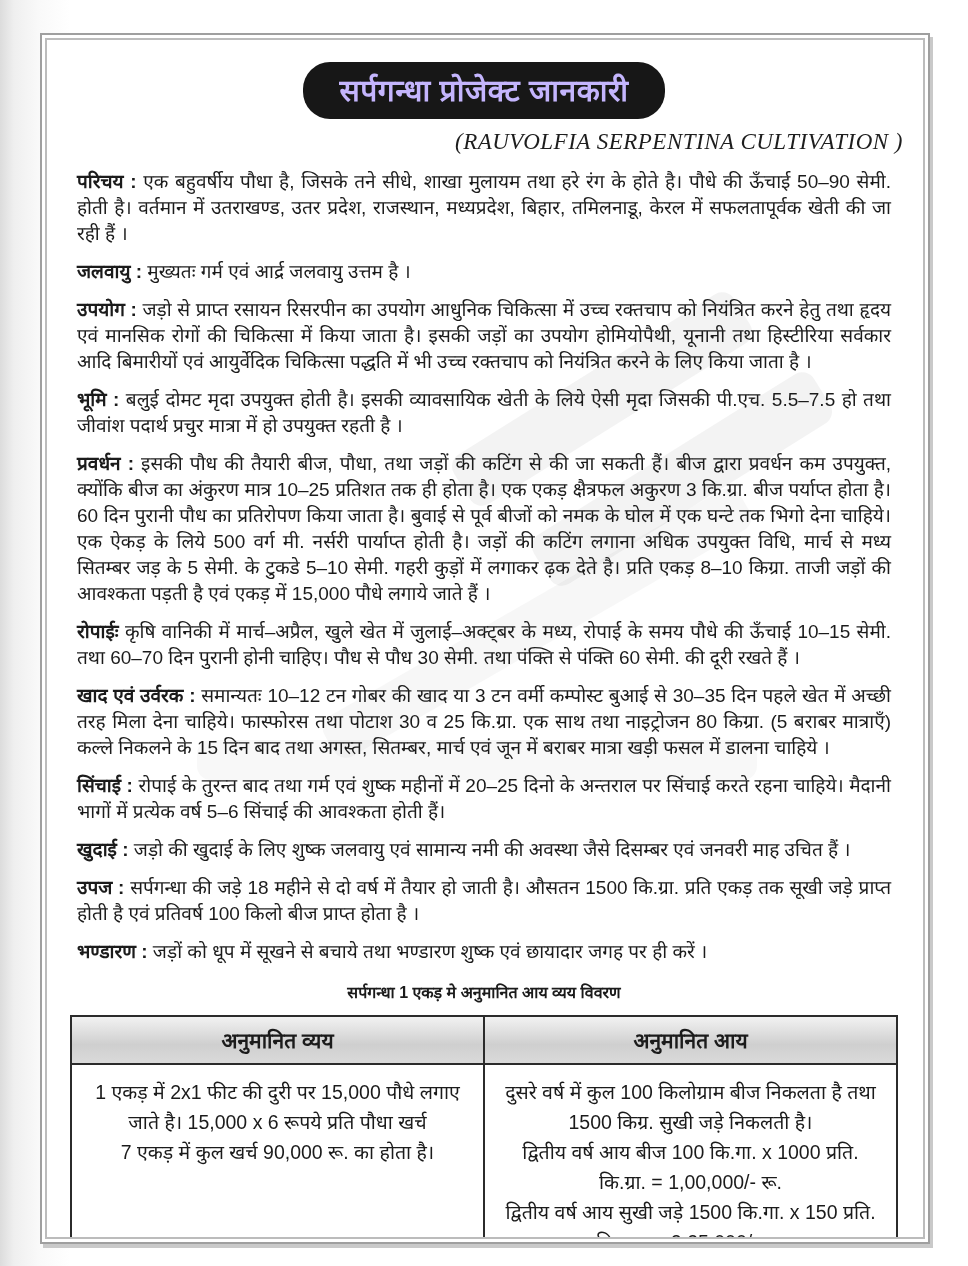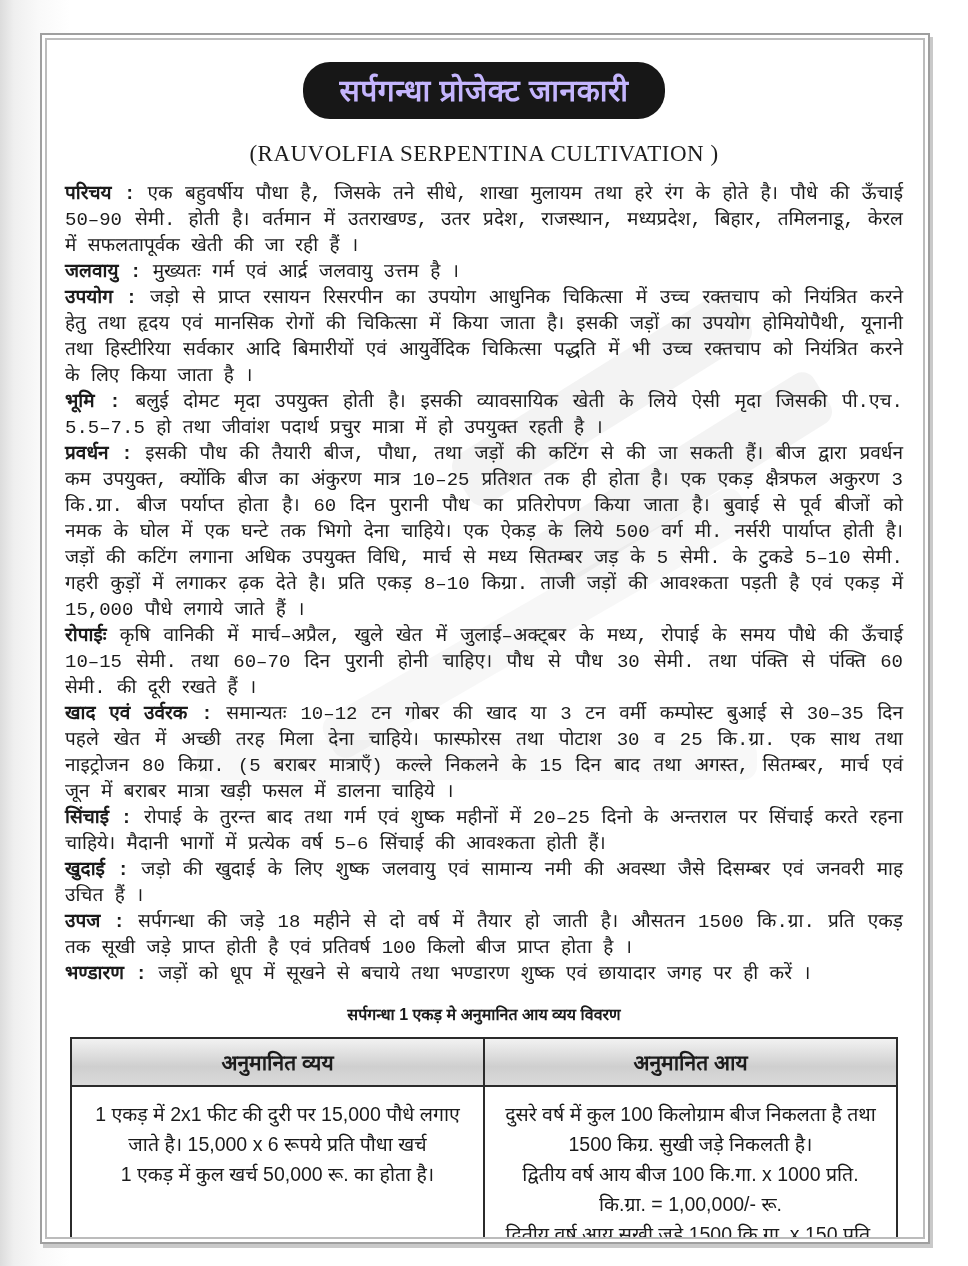--- a/index.html
+++ b/index.html
@@ -28,26 +28,26 @@
   .wm-b3{left:250px;top:560px;width:480px;height:46px;transform:rotate(-30deg);background:rgba(150,150,150,0.08);}
   .wm-b4{left:150px;top:700px;width:560px;height:40px;transform:rotate(0deg);background:rgba(160,160,160,0.07);}
   .content{position:relative;z-index:1;}
   .title-pill{
     margin:0 auto;width:fit-content;
     background:#171717;color:#c4b5fd;
     border-radius:27px;padding:7px 36px 9px 36px;
     font-size:30px;font-weight:bold;letter-spacing:0.5px;text-align:center;
   }
   .subtitle{
-    margin-top:22px;text-align:center;
+    margin-top:10px;text-align:right;
     font-family:"Liberation Serif","DejaVu Serif",serif;
-    font-size:23px;color:#1e1e1e;letter-spacing:0.5px;
+    font-size:23px;color:#1e1e1e;letter-spacing:0.5px;font-style:italic;
   }
   .body-text{margin-top:14px;font-size:19px;line-height:26px;text-align:justify;}
-  .sec{margin:0;font-family:Liberation Mono, monospace;}
+  .sec{margin:12px;}
   .sec b{font-weight:bold;}
   .table-title{
     text-align:center;font-weight:bold;font-size:16px;margin:16px 0 12px 0;
   }
   table.ie-table{
     width:828px;margin:0 auto;border-collapse:collapse;
     border:2px solid #c4b5fd;table-layout:fixed;
   }
   table.ie-table th{
     border:2px solid #2b2b2b;height:44px;
@@ -92,21 +92,21 @@
         <thead>
           <tr>
             <th>अनुमानित व्यय</th>
             <th>अनुमानित आय</th>
           </tr>
         </thead>
         <tbody>
           <tr>
             <td>
                 <p class="cell-line">1 एकड़ में 2x1 फीट की दुरी पर 15,000 पौधे लगाए जाते है। 15,000 x 6 रूपये प्रति पौधा खर्च</p>
-                <p class="cell-line">1 एकड़ में कुल खर्च 50,000 रू. का होता है।</p>
+                <p class="cell-line">7 एकड़ में कुल खर्च 90,000 रू. का होता है।</p>
               </td>
             <td>
                 <p class="cell-line">दुसरे वर्ष में कुल 100 किलोग्राम बीज निकलता है तथा 1500 किग्र. सुखी जड़े निकलती है।</p>
                 <p class="cell-line">द्वितीय वर्ष आय बीज 100 कि.गा. x 1000 प्रति. कि.ग्रा. = 1,00,000/- रू.</p>
                 <p class="cell-line">द्वितीय वर्ष आय सुखी जड़े 1500 कि.गा. x 150 प्रति. कि. ग्रा. = 2,25,000/- रू.</p>
                 <p class="cell-line">कुल 1 एकड़ में आय 3,25,000/- रू. होती है।</p>
               </td>
           </tr>
         </tbody>
       </table>

